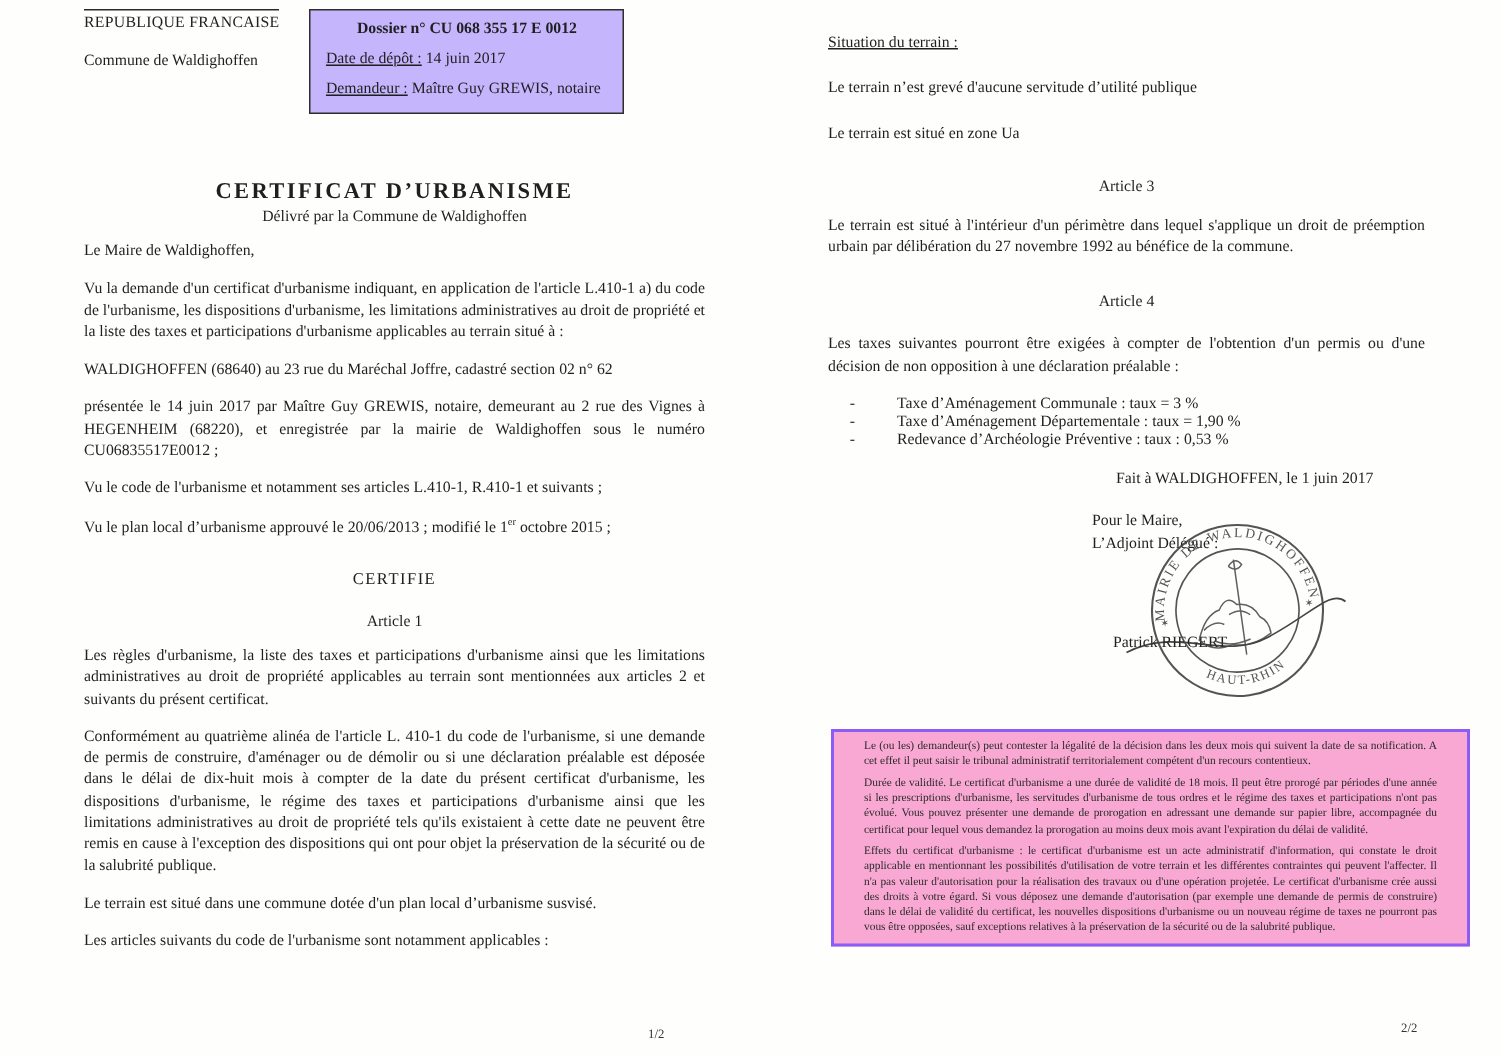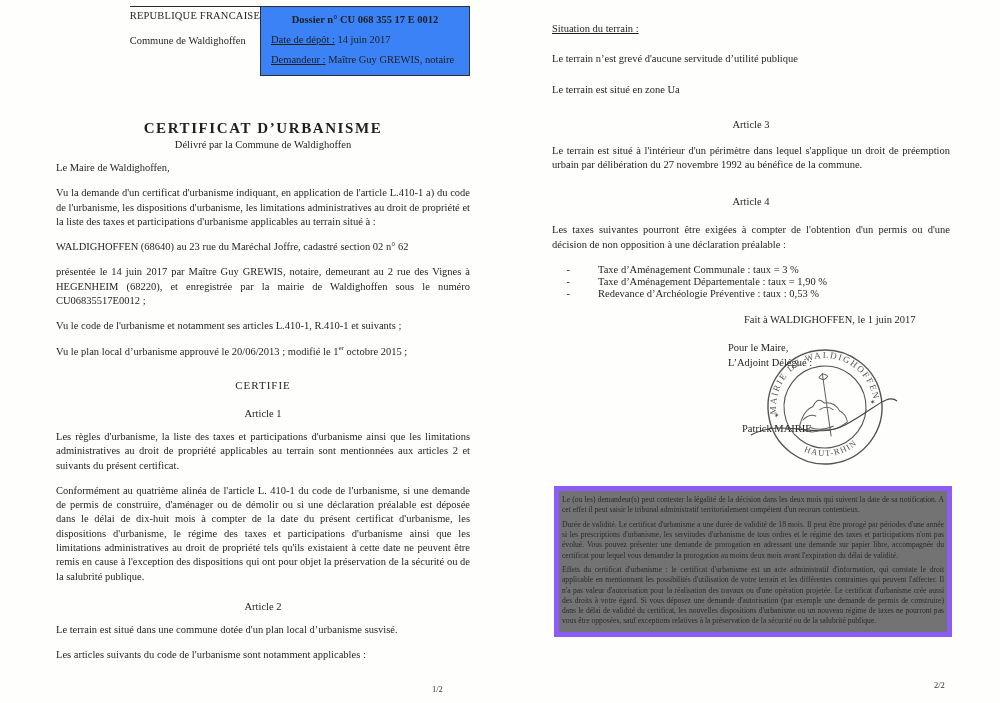--- a/index.html
+++ b/index.html
@@ -11,42 +11,42 @@
   }
   .page{position:absolute;}
   #page1{left:56px;top:6px;width:414px;}
   #page2{left:552px;top:22px;width:398px;}
   .jp{font-size:10.5px;line-height:1.36;text-align:justify;margin:11px 0 0;}
   .lp{font-size:10.5px;line-height:1.36;margin:11px 0 0;}
   .u{text-decoration:underline;}
   .article-heading{font-size:10.5px;text-align:center;margin-top:17px;}
 
   
-  .header-row{display:flex;justify-content:flex-end;align-items:flex-start;}
+  .header-row{display:flex;justify-content:flex-start;align-items:flex-start;gap:20px;}
   .rep{font-size:10.5px;border-top:1.4px solid #2a2a2a;padding-top:3px;letter-spacing:.2px;}
   .commune{font-size:10.5px;margin-top:14px;}
-  .dossier-box{border:1.2px solid #2e2e2e;width:188px;padding:7px 10px 1px;font-size:10.5px;background:#3b82f6;}
+  .dossier-box{border:1.2px solid #2e2e2e;width:188px;padding:7px 10px 1px;font-size:10.5px;background:#c4b5fd;}
   .dossier-title{text-align:center;font-weight:bold;margin-bottom:9px;}
   .dossier-row{margin-bottom:9px;}
 
   .doc-title{text-align:center;font-weight:bold;font-size:15px;letter-spacing:1.6px;margin-top:44px;}
   .doc-subtitle{text-align:center;font-size:10.5px;margin-top:2px;}
   .certifie{font-size:11px;text-align:center;margin-top:20px;letter-spacing:1px;}
 
   
   .tax-row{display:flex;font-size:10.5px;margin-top:1px;}
   .tax-row .dash{width:46px;text-align:right;padding-right:28px;box-sizing:border-box;}
   .fait{position:absolute;left:192px;top:292px;font-size:10.5px;white-space:nowrap;}
   .pourmaire{position:absolute;left:176px;top:318px;font-size:10.5px;line-height:1.45;}
   .signataire{position:absolute;left:190px;top:401px;font-size:10.5px;white-space:nowrap;}
   .stamp-svg{position:absolute;left:198px;top:310px;opacity:.88;}
 
   .notice-box{
     position:absolute;left:2px;top:464px;width:382px;
-    border:5px solid #8b5cf6;padding:4px 3px 5px;background:#737373;
+    border:2px solid #8b5cf6;padding:4px 20px 5px;background:#f9a8d4;
     font-size:7.6px;line-height:1.36;text-align:justify;color:#2a2a2a;
   }
   .notice-box p{margin:0 0 4px;}
   .notice-box p:last-child{margin-bottom:0;}
 
   .pagenum{position:absolute;font-size:8.5px;color:#333;}
   #pn1{left:374px;top:680px;}
   #pn2{left:384px;top:660px;}
   sup{font-size:7px;}
 </style>
@@ -83,21 +83,20 @@
   <p class="lp"><span>Vu le plan local d’urbanisme approuvé le 20/06/2013 ; modifié le 1</span><sup>er</sup><span> octobre 2015 ;</span></p>
 
   <div class="certifie">CERTIFIE</div>
 
   <div class="article-heading">Article 1</div>
 
   <p class="jp">Les règles d'urbanisme, la liste des taxes et participations d'urbanisme ainsi que les limitations administratives au droit de propriété applicables au terrain sont mentionnées aux articles 2 et suivants du présent certificat.</p>
 
   <p class="jp">Conformément au quatrième alinéa de l'article L. 410-1 du code de l'urbanisme, si une demande de permis de construire, d'aménager ou de démolir ou si une déclaration préalable est déposée dans le délai de dix-huit mois à compter de la date du présent certificat d'urbanisme, les dispositions d'urbanisme, le régime des taxes et participations d'urbanisme ainsi que les limitations administratives au droit de propriété tels qu'ils existaient à cette date ne peuvent être remis en cause à l'exception des dispositions qui ont pour objet la préservation de la sécurité ou de la salubrité publique.</p>
 
-  <div class="article-heading">Article 2</div>
 
   <p class="lp">Le terrain est situé dans une commune dotée d'un plan local d’urbanisme susvisé.</p>
 
   <p class="lp">Les articles suivants du code de l'urbanisme sont notamment applicables :</p>
 
 </div>
 
 <div class="pagenum" id="pn1" style="left:432px;top:684px;">1/2</div>
 
 <div class="page" id="page2">
@@ -129,21 +128,21 @@
       <span class="dash">-</span>
       <span>Redevance d’Archéologie Préventive : taux : 0,53 %</span>
     </div>
   </div>
 
   <div class="fait">Fait à WALDIGHOFFEN, le 1 juin 2017</div>
   <div class="pourmaire">
     <div>Pour le Maire,</div>
     <div>L’Adjoint Délégué :</div>
   </div>
-  <div class="signataire">Patrick MAIRIE</div>
+  <div class="signataire">Patrick RIEGERT</div>
 
   <svg class="stamp-svg" width="150" height="150" viewBox="-75 -75 150 150">
     <g stroke="#3d3d3d" fill="none" transform="rotate(-8)">
       <circle r="57" stroke-width="1.4"></circle>
       <circle r="41" stroke-width="1.1"></circle>
       <path id="stampTop" d="M -49,0 A 49,49 0 1 1 49,0" stroke="none"></path>
       <path id="stampBottom" d="M -49,0 A 49,49 0 0 0 49,0" stroke="none"></path>
       <text font-size="9" letter-spacing="1.6" fill="#3d3d3d" stroke="none" font-family="Liberation Serif, serif">
         <textPath href="#stampTop" startOffset="50%" text-anchor="middle">MAIRIE DE WALDIGHOFFEN</textPath>
       </text>

